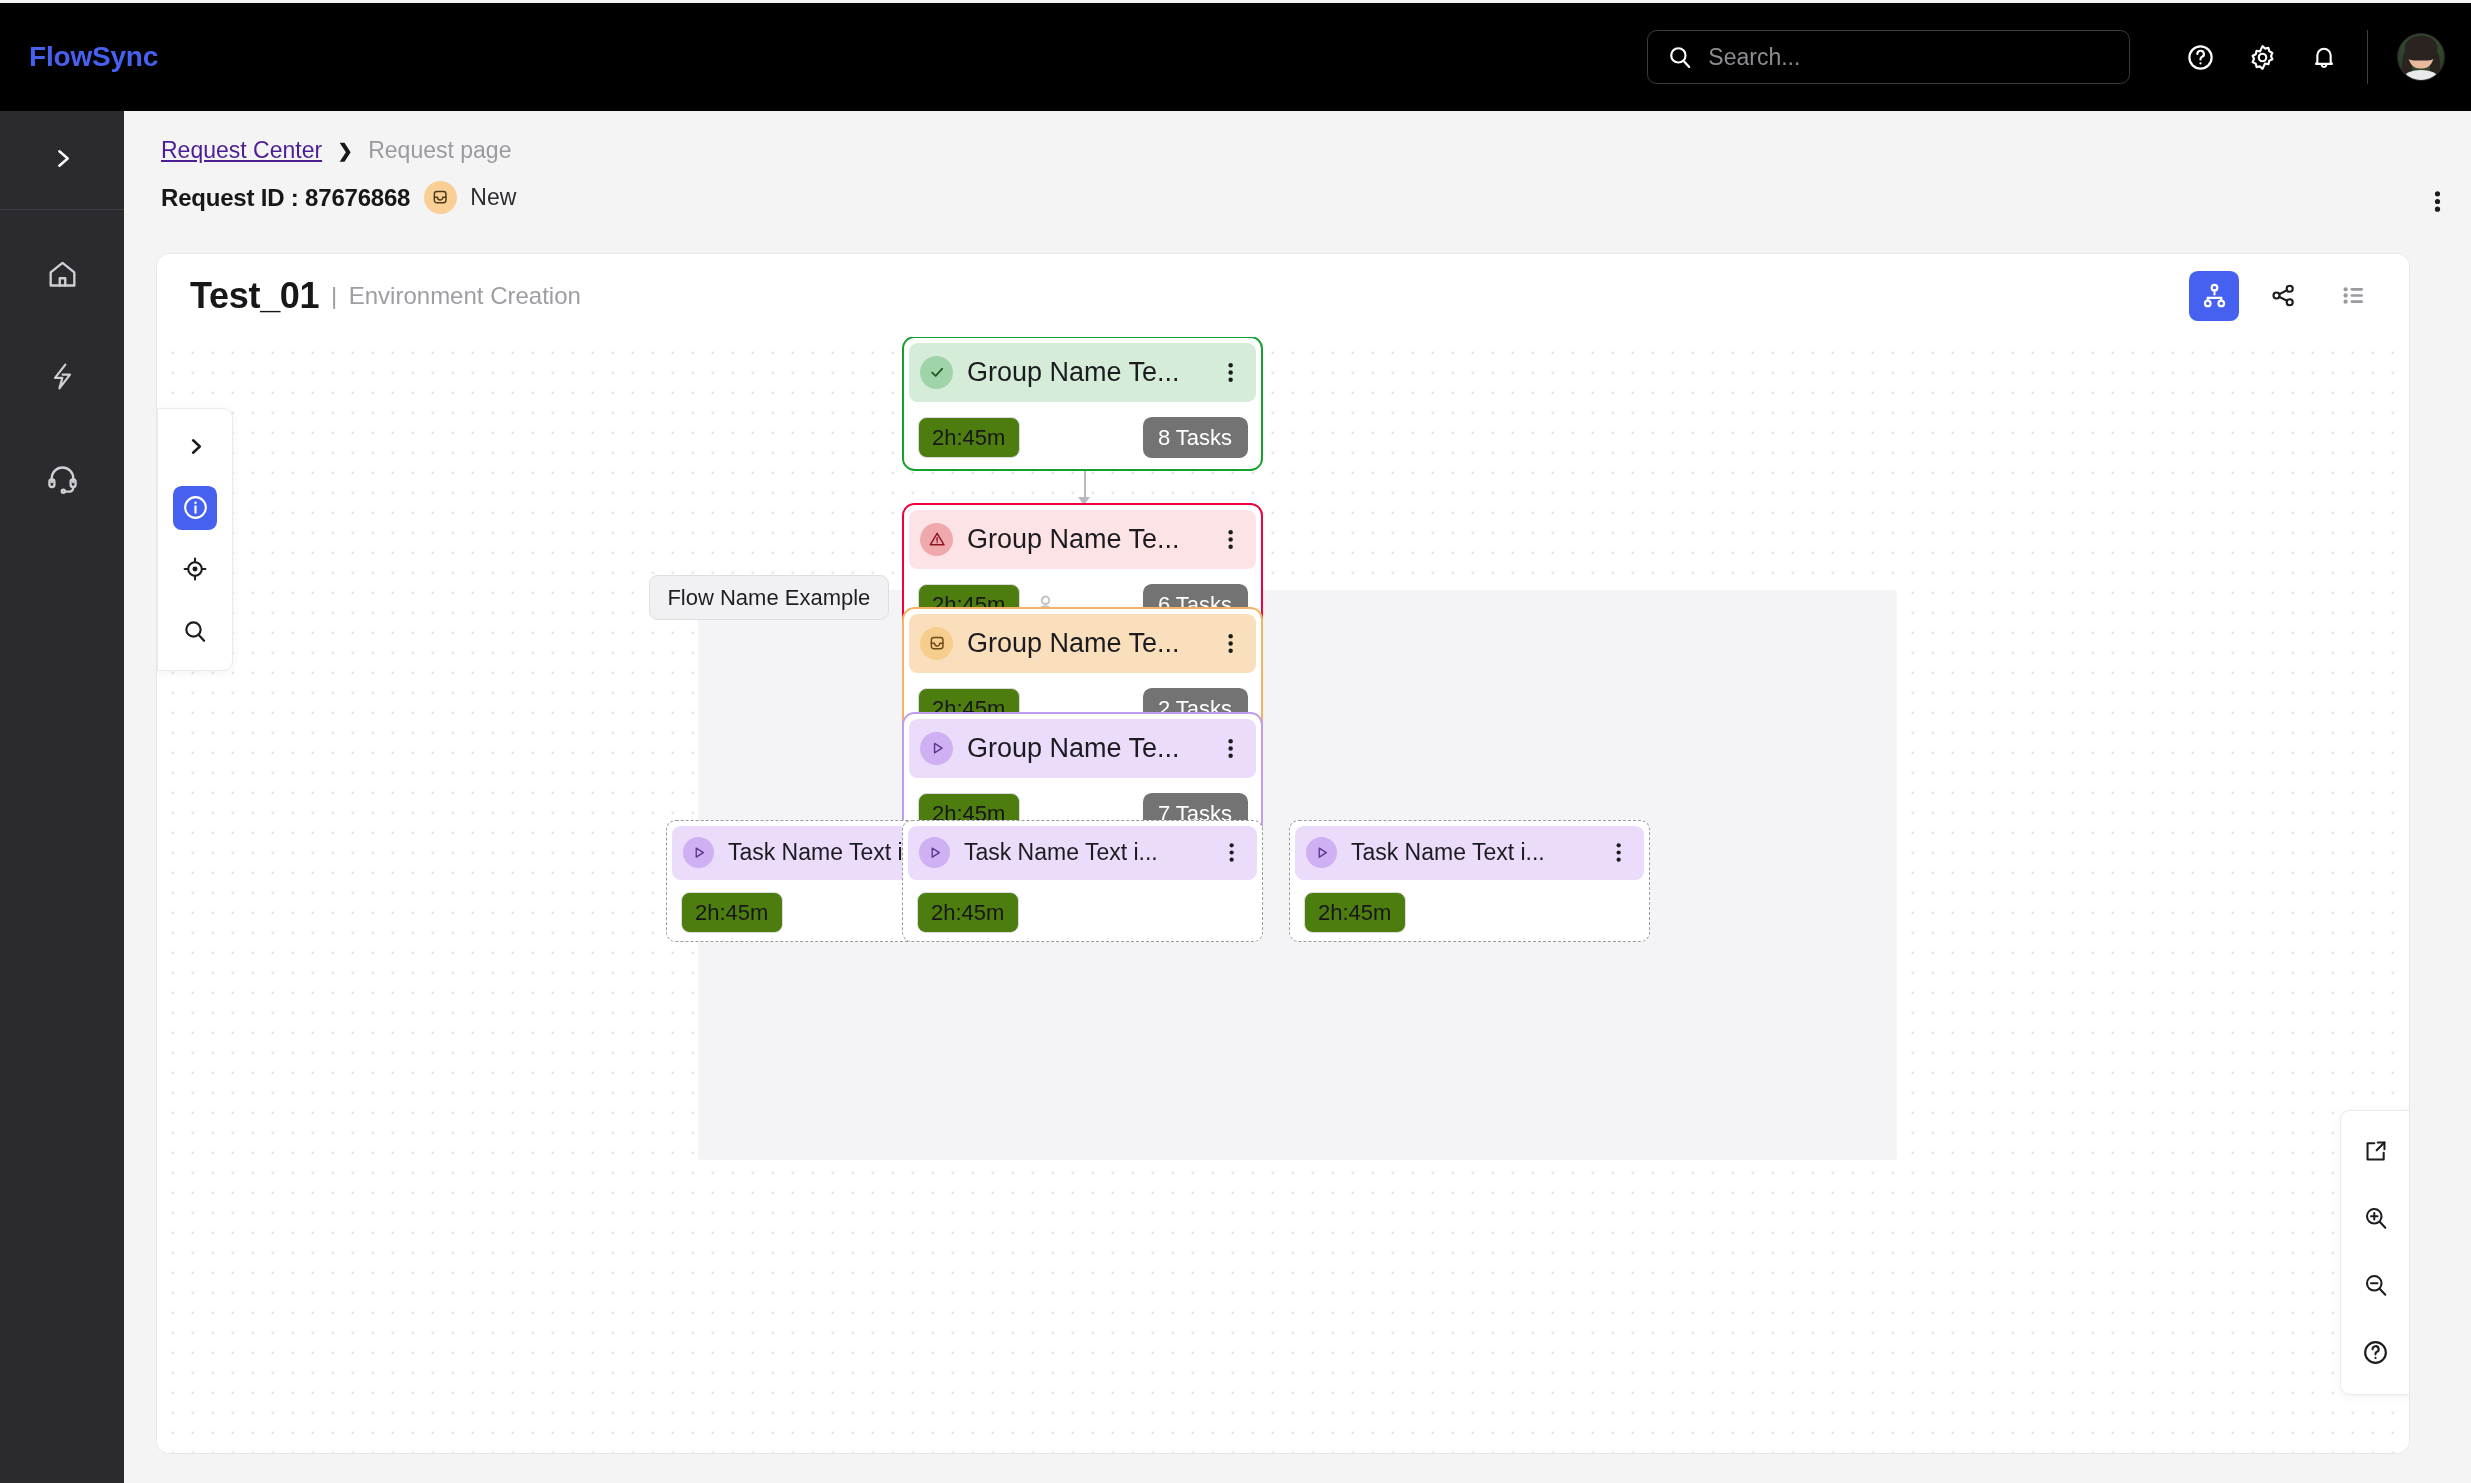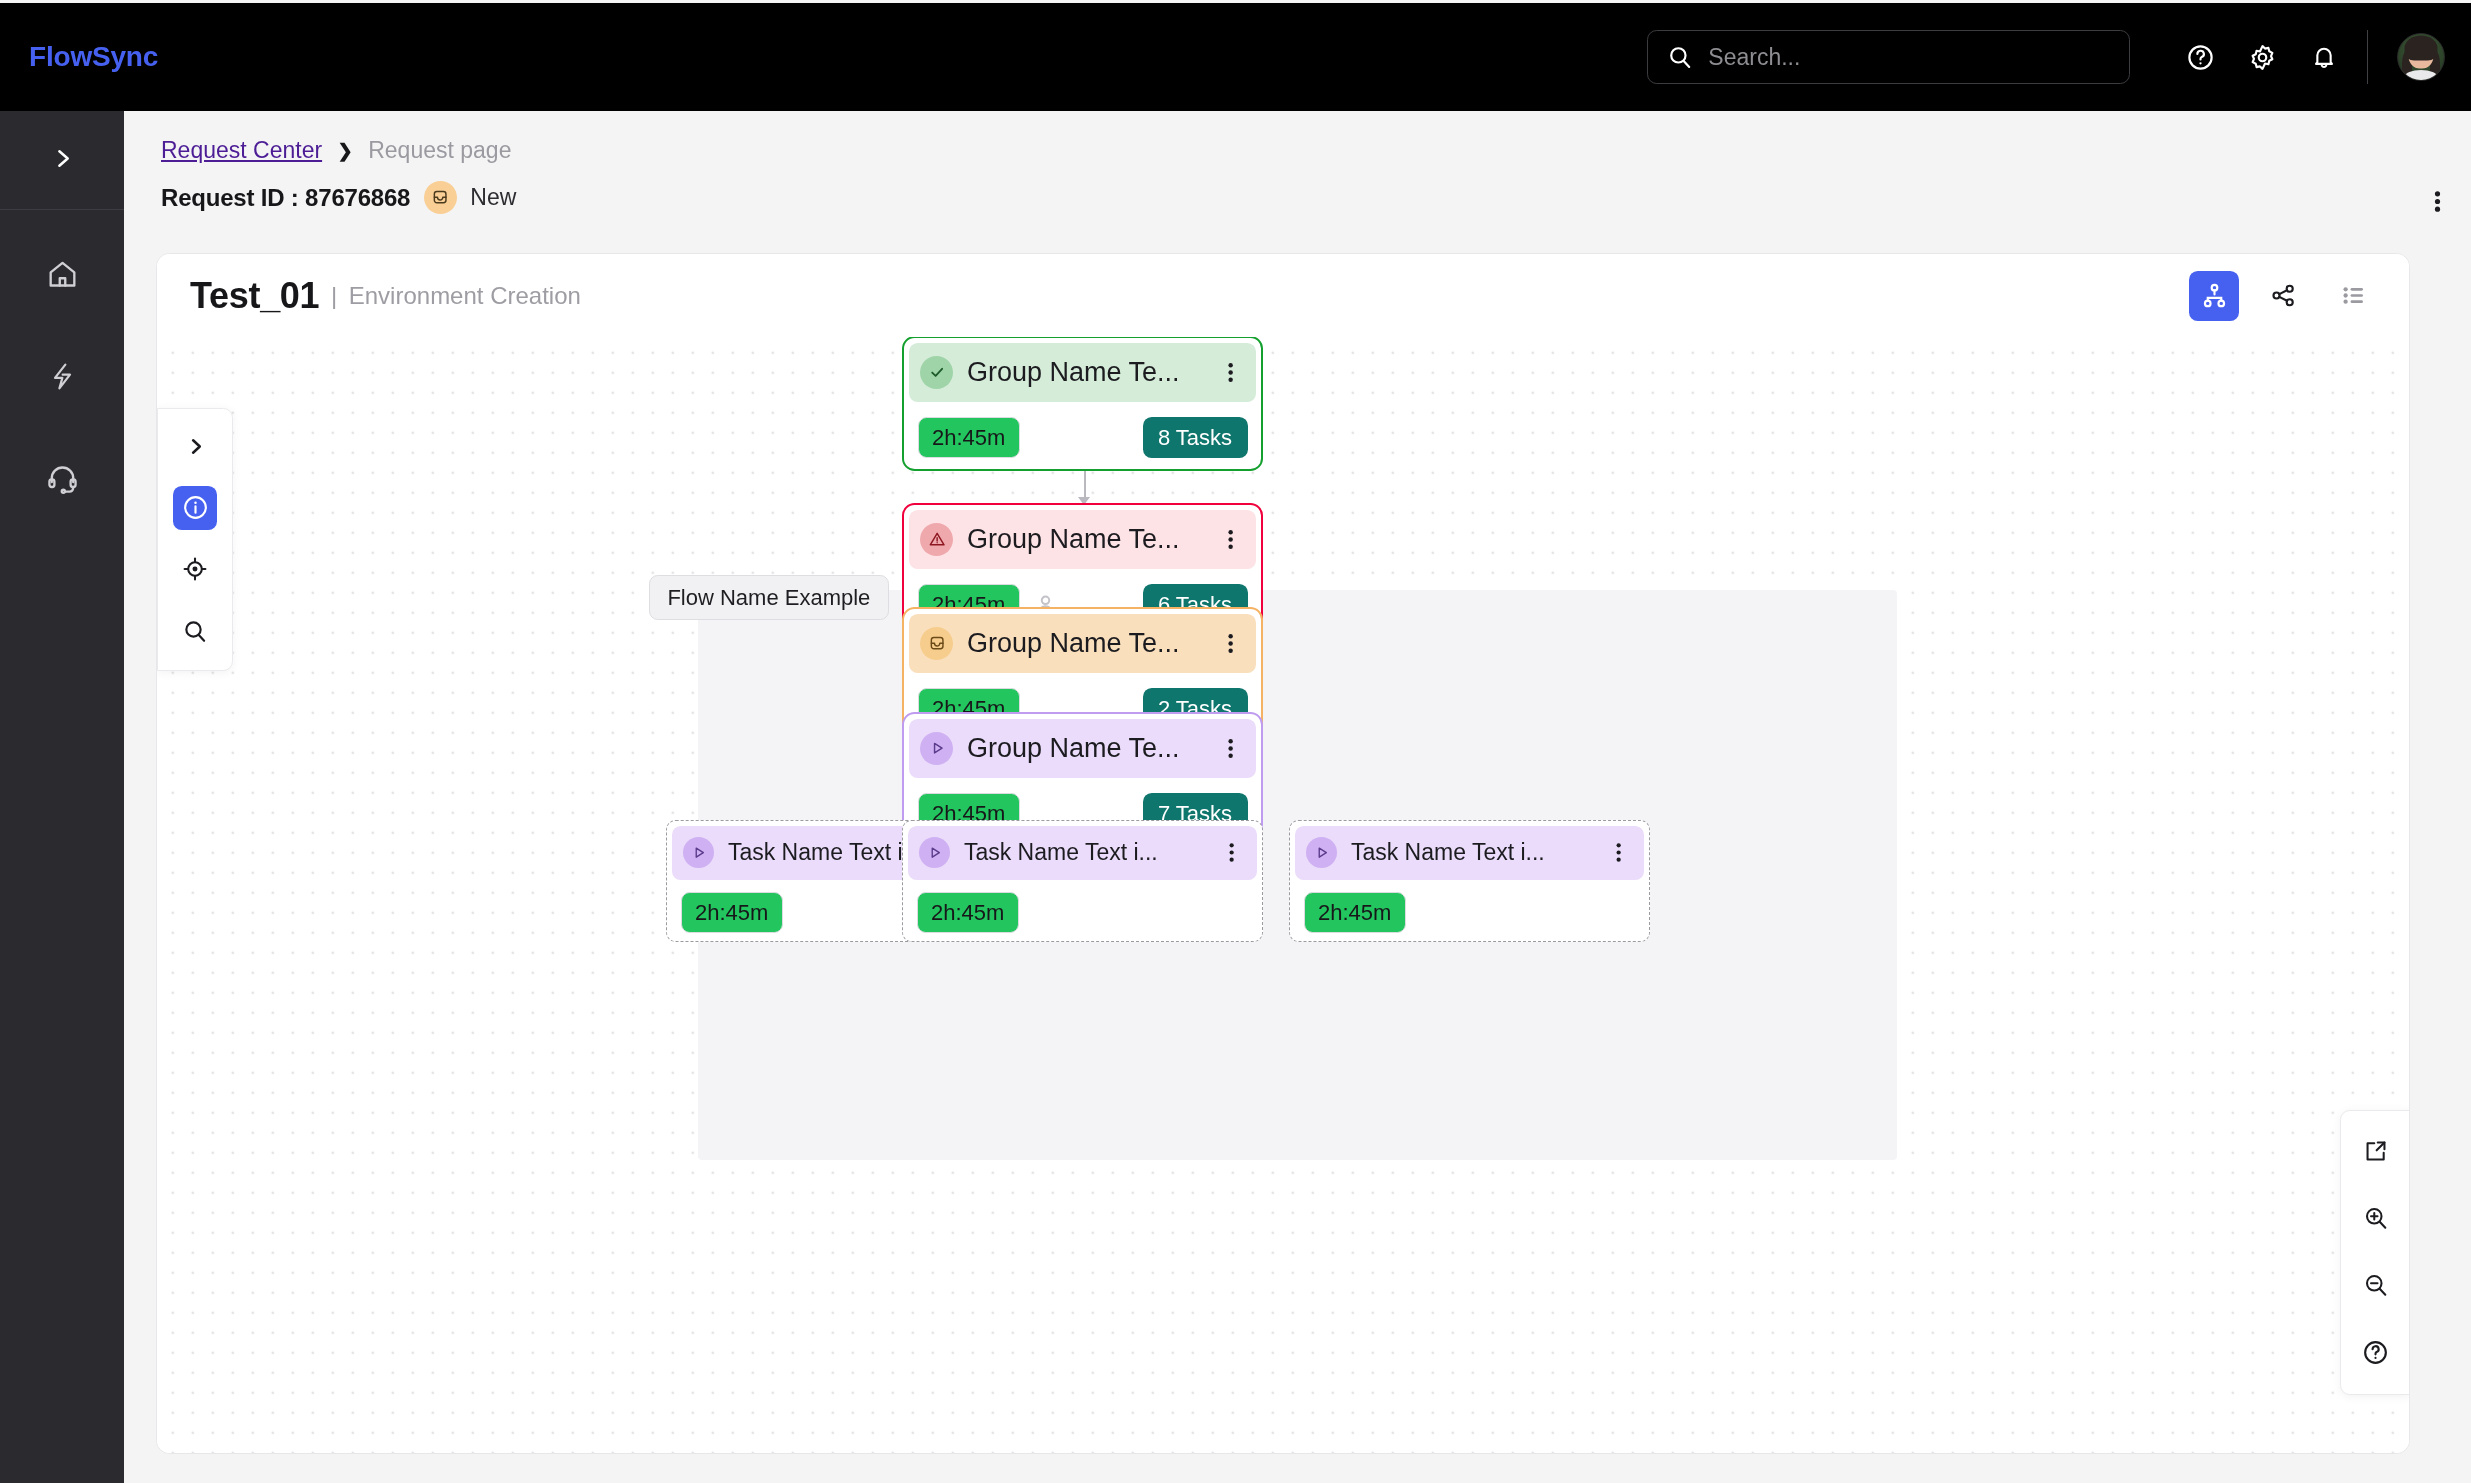--- a/index.html
+++ b/index.html
@@ -198,25 +198,25 @@
   .node-name { font-size: 27px; color: #1c1c20; white-space: nowrap; overflow: hidden; flex: 1 1 auto; }
   .kebab { width: 25px; display: flex; align-items: center; justify-content: center; cursor: pointer; flex: 0 0 auto; }
 
   .node-foot {
     height: 62px; display: flex; align-items: center;
     padding: 0 13.5px 0 13.5px; gap: 13.5px;
   }
   .pill-time {
     border: 1px solid #dcdce0; border-radius: 8.7px;
     padding: 6.8px 13.5px; font-size: 22px; color: #17171a;
-    background: #22c55e;
+    background: #4d7c0f;
   }
   .pill-tasks {
     margin-left: auto;
-    background: #0f766e; color: #ffffff;
+    background: #737373; color: #ffffff;
     border-radius: 8.7px; padding: 7.7px 15.4px;
     font-size: 22px;
   }
 
   
   .taskcard {
     position: absolute; width: 361px;
     border: 1.9px dashed #9a9aa0;
     border-radius: 9.7px;
     background: #ffffff;

